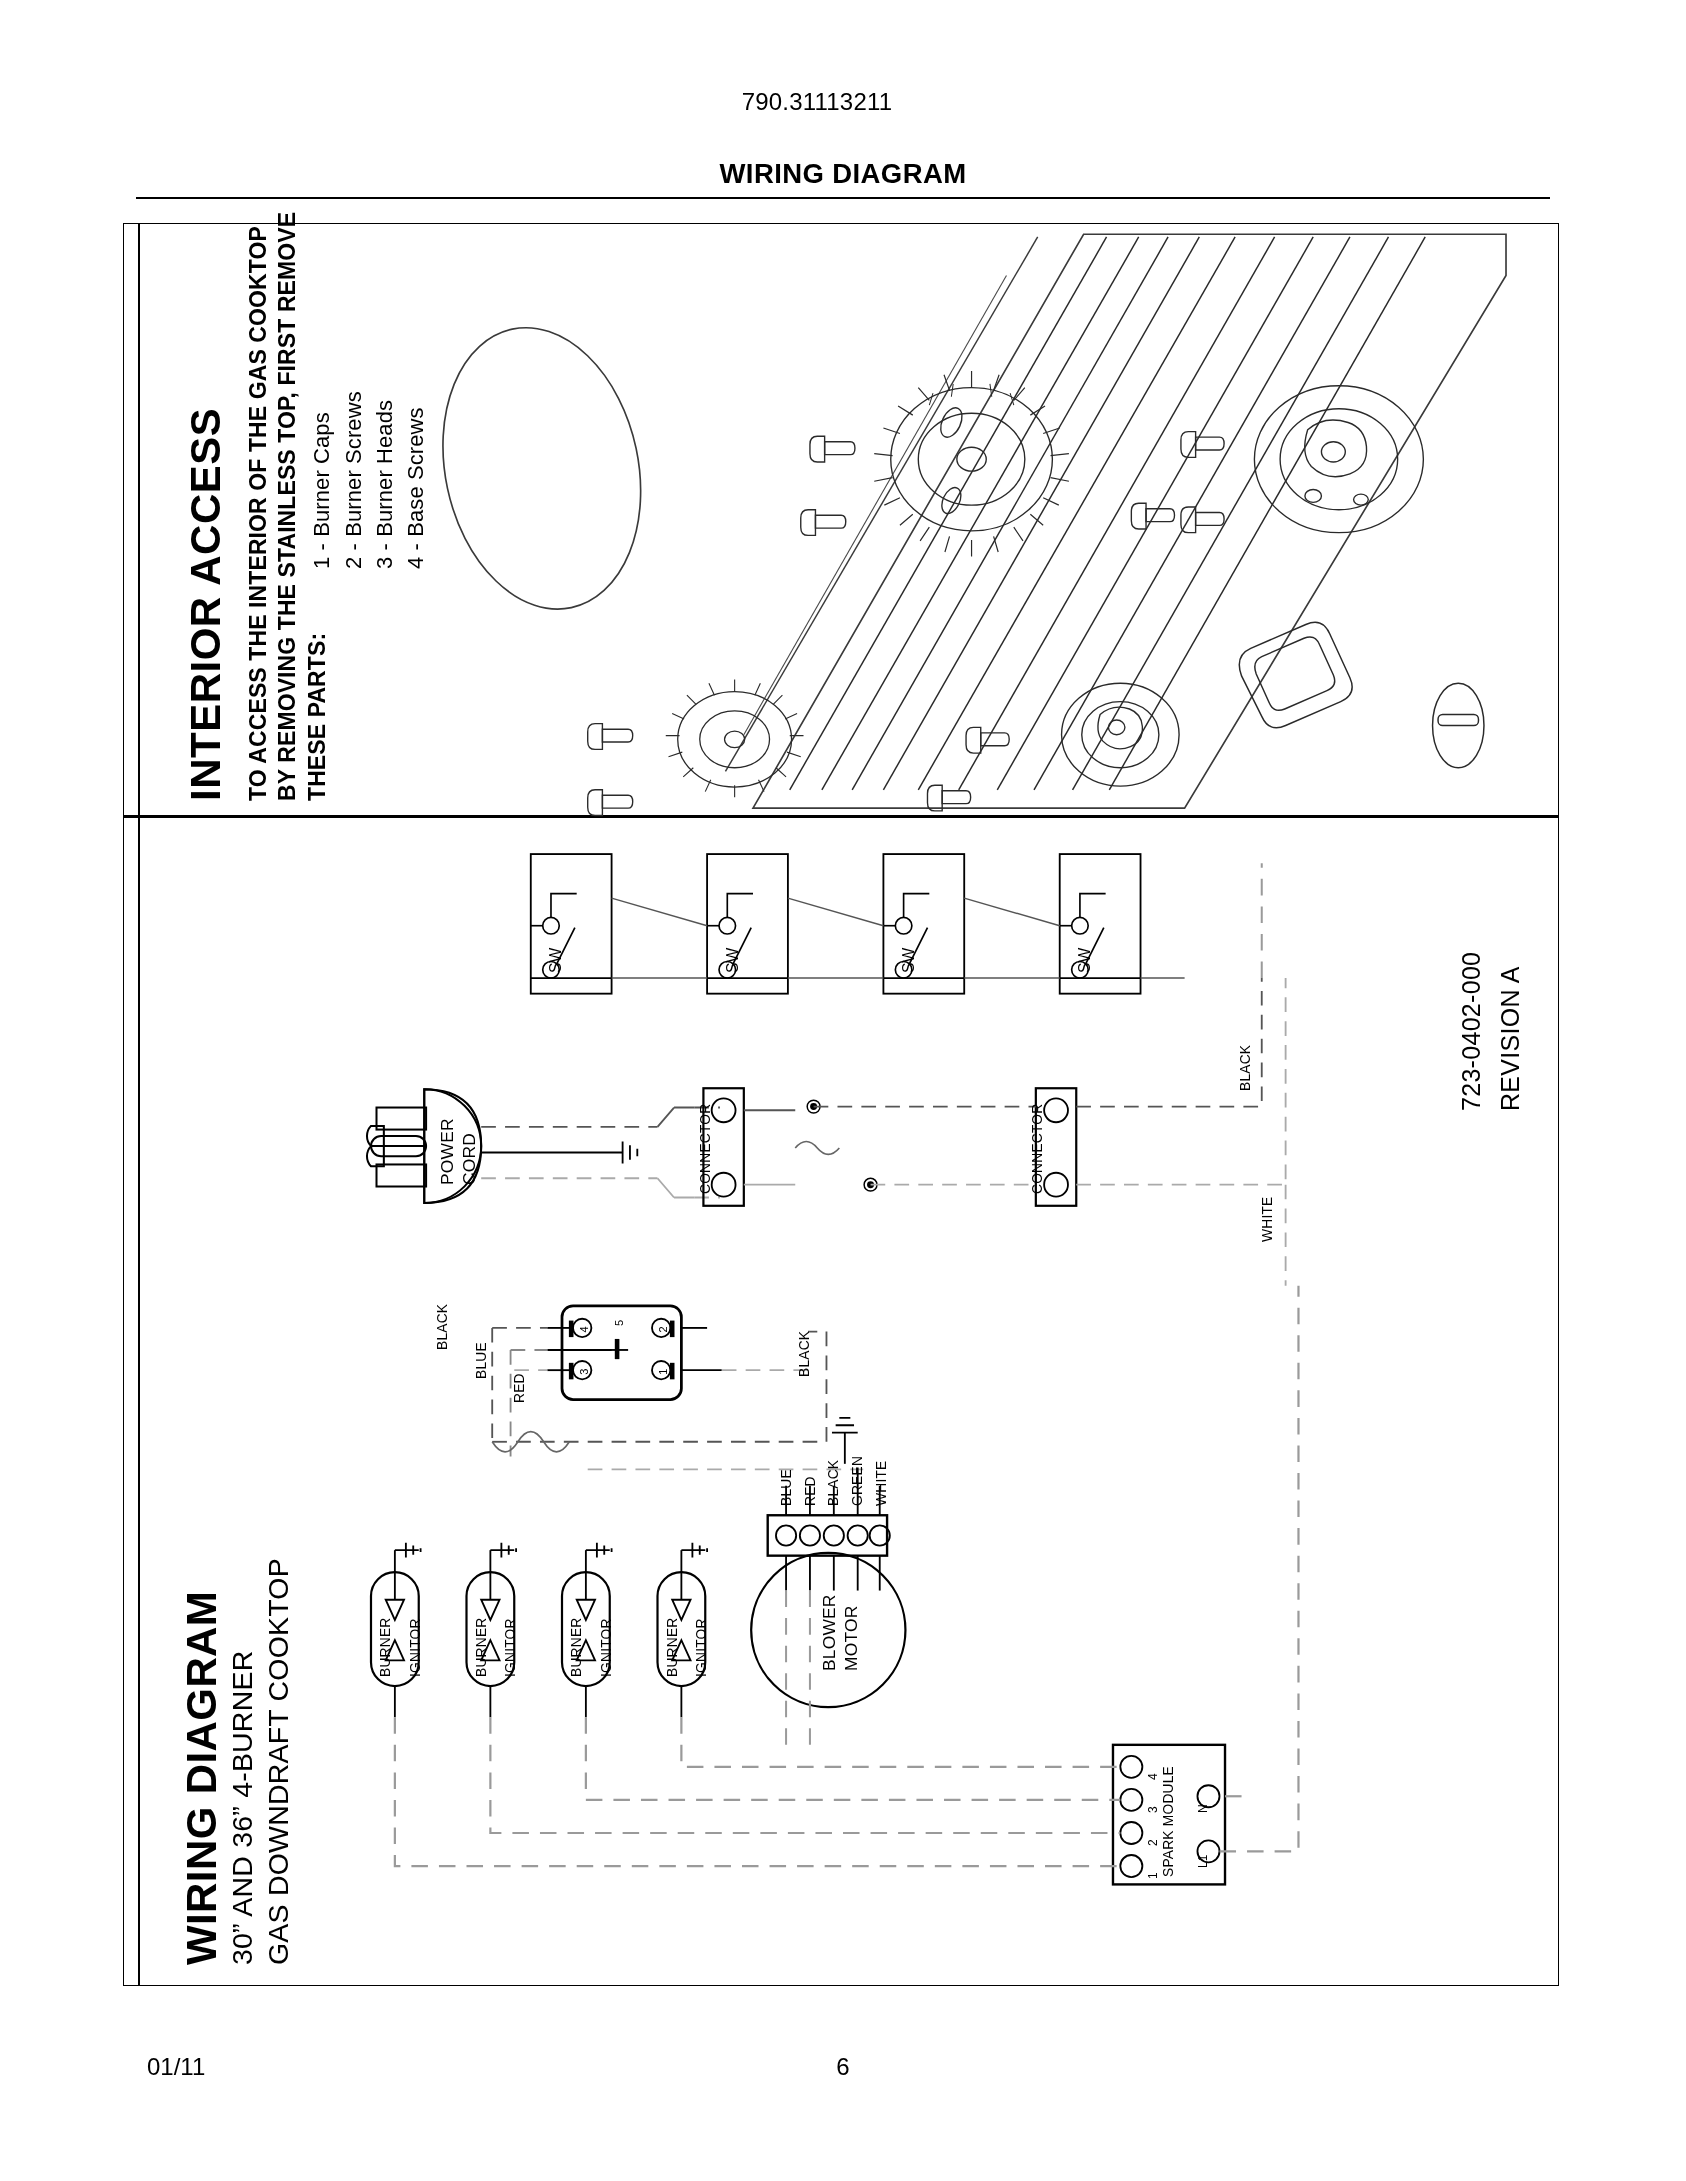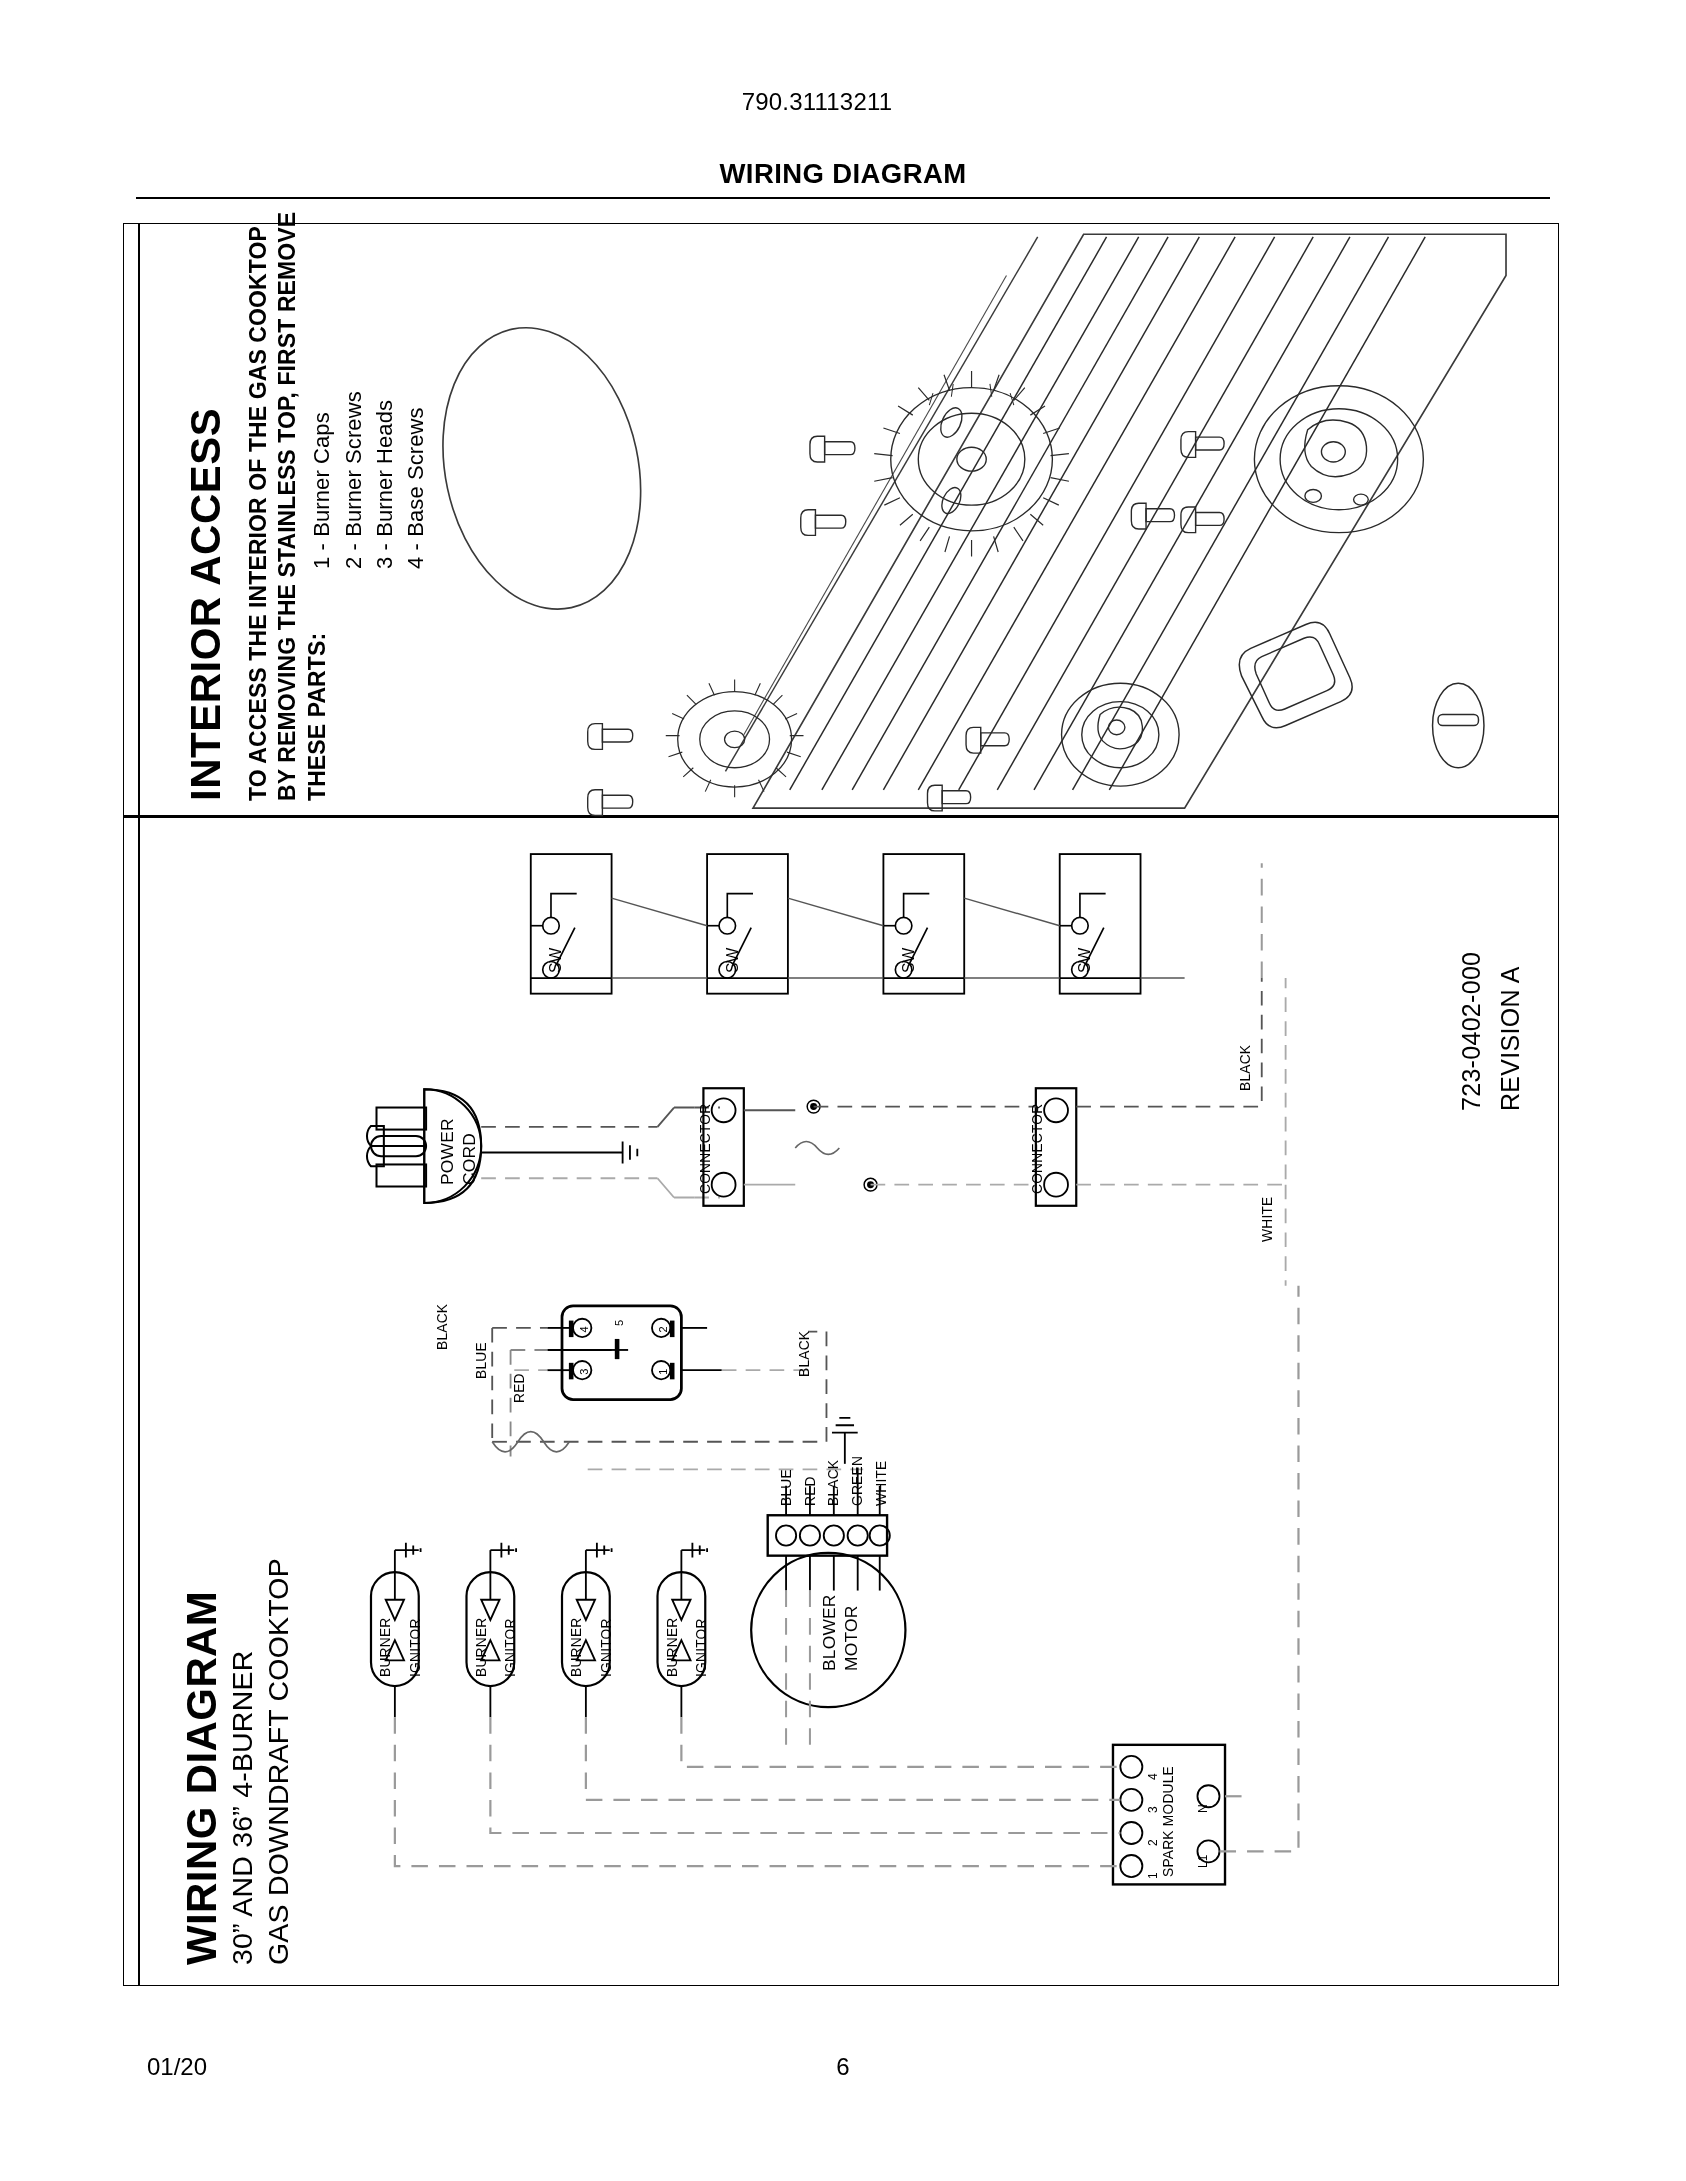--- a/index.html
+++ b/index.html
@@ -618,15 +618,15 @@
 <div class="lbl lbl-xs" style="left:1146px; top:1846px;">2</div>
 <div class="lbl lbl-xs" style="left:1146px; top:1813px;">3</div>
 <div class="lbl lbl-xs" style="left:1146px; top:1780px;">4</div>
 <div class="lbl lbl-xs" style="left:1196px; top:1868px;">L1</div>
 <div class="lbl lbl-xs" style="left:1196px; top:1813px;">N</div>
 
 <div class="lbl lbl-sm" style="left:1238px; top:1091px;">BLACK</div>
 <div class="lbl lbl-sm" style="left:1260px; top:1242px;">WHITE</div>
 <div class="lbl lbl-sm" style="left:797px; top:1377px;">BLACK</div>
 
-<div class="footer-date">01/20</div>
+<div class="footer-date">01/11</div>
 <div class="footer-page">6</div>
 
 
 </body></html>

